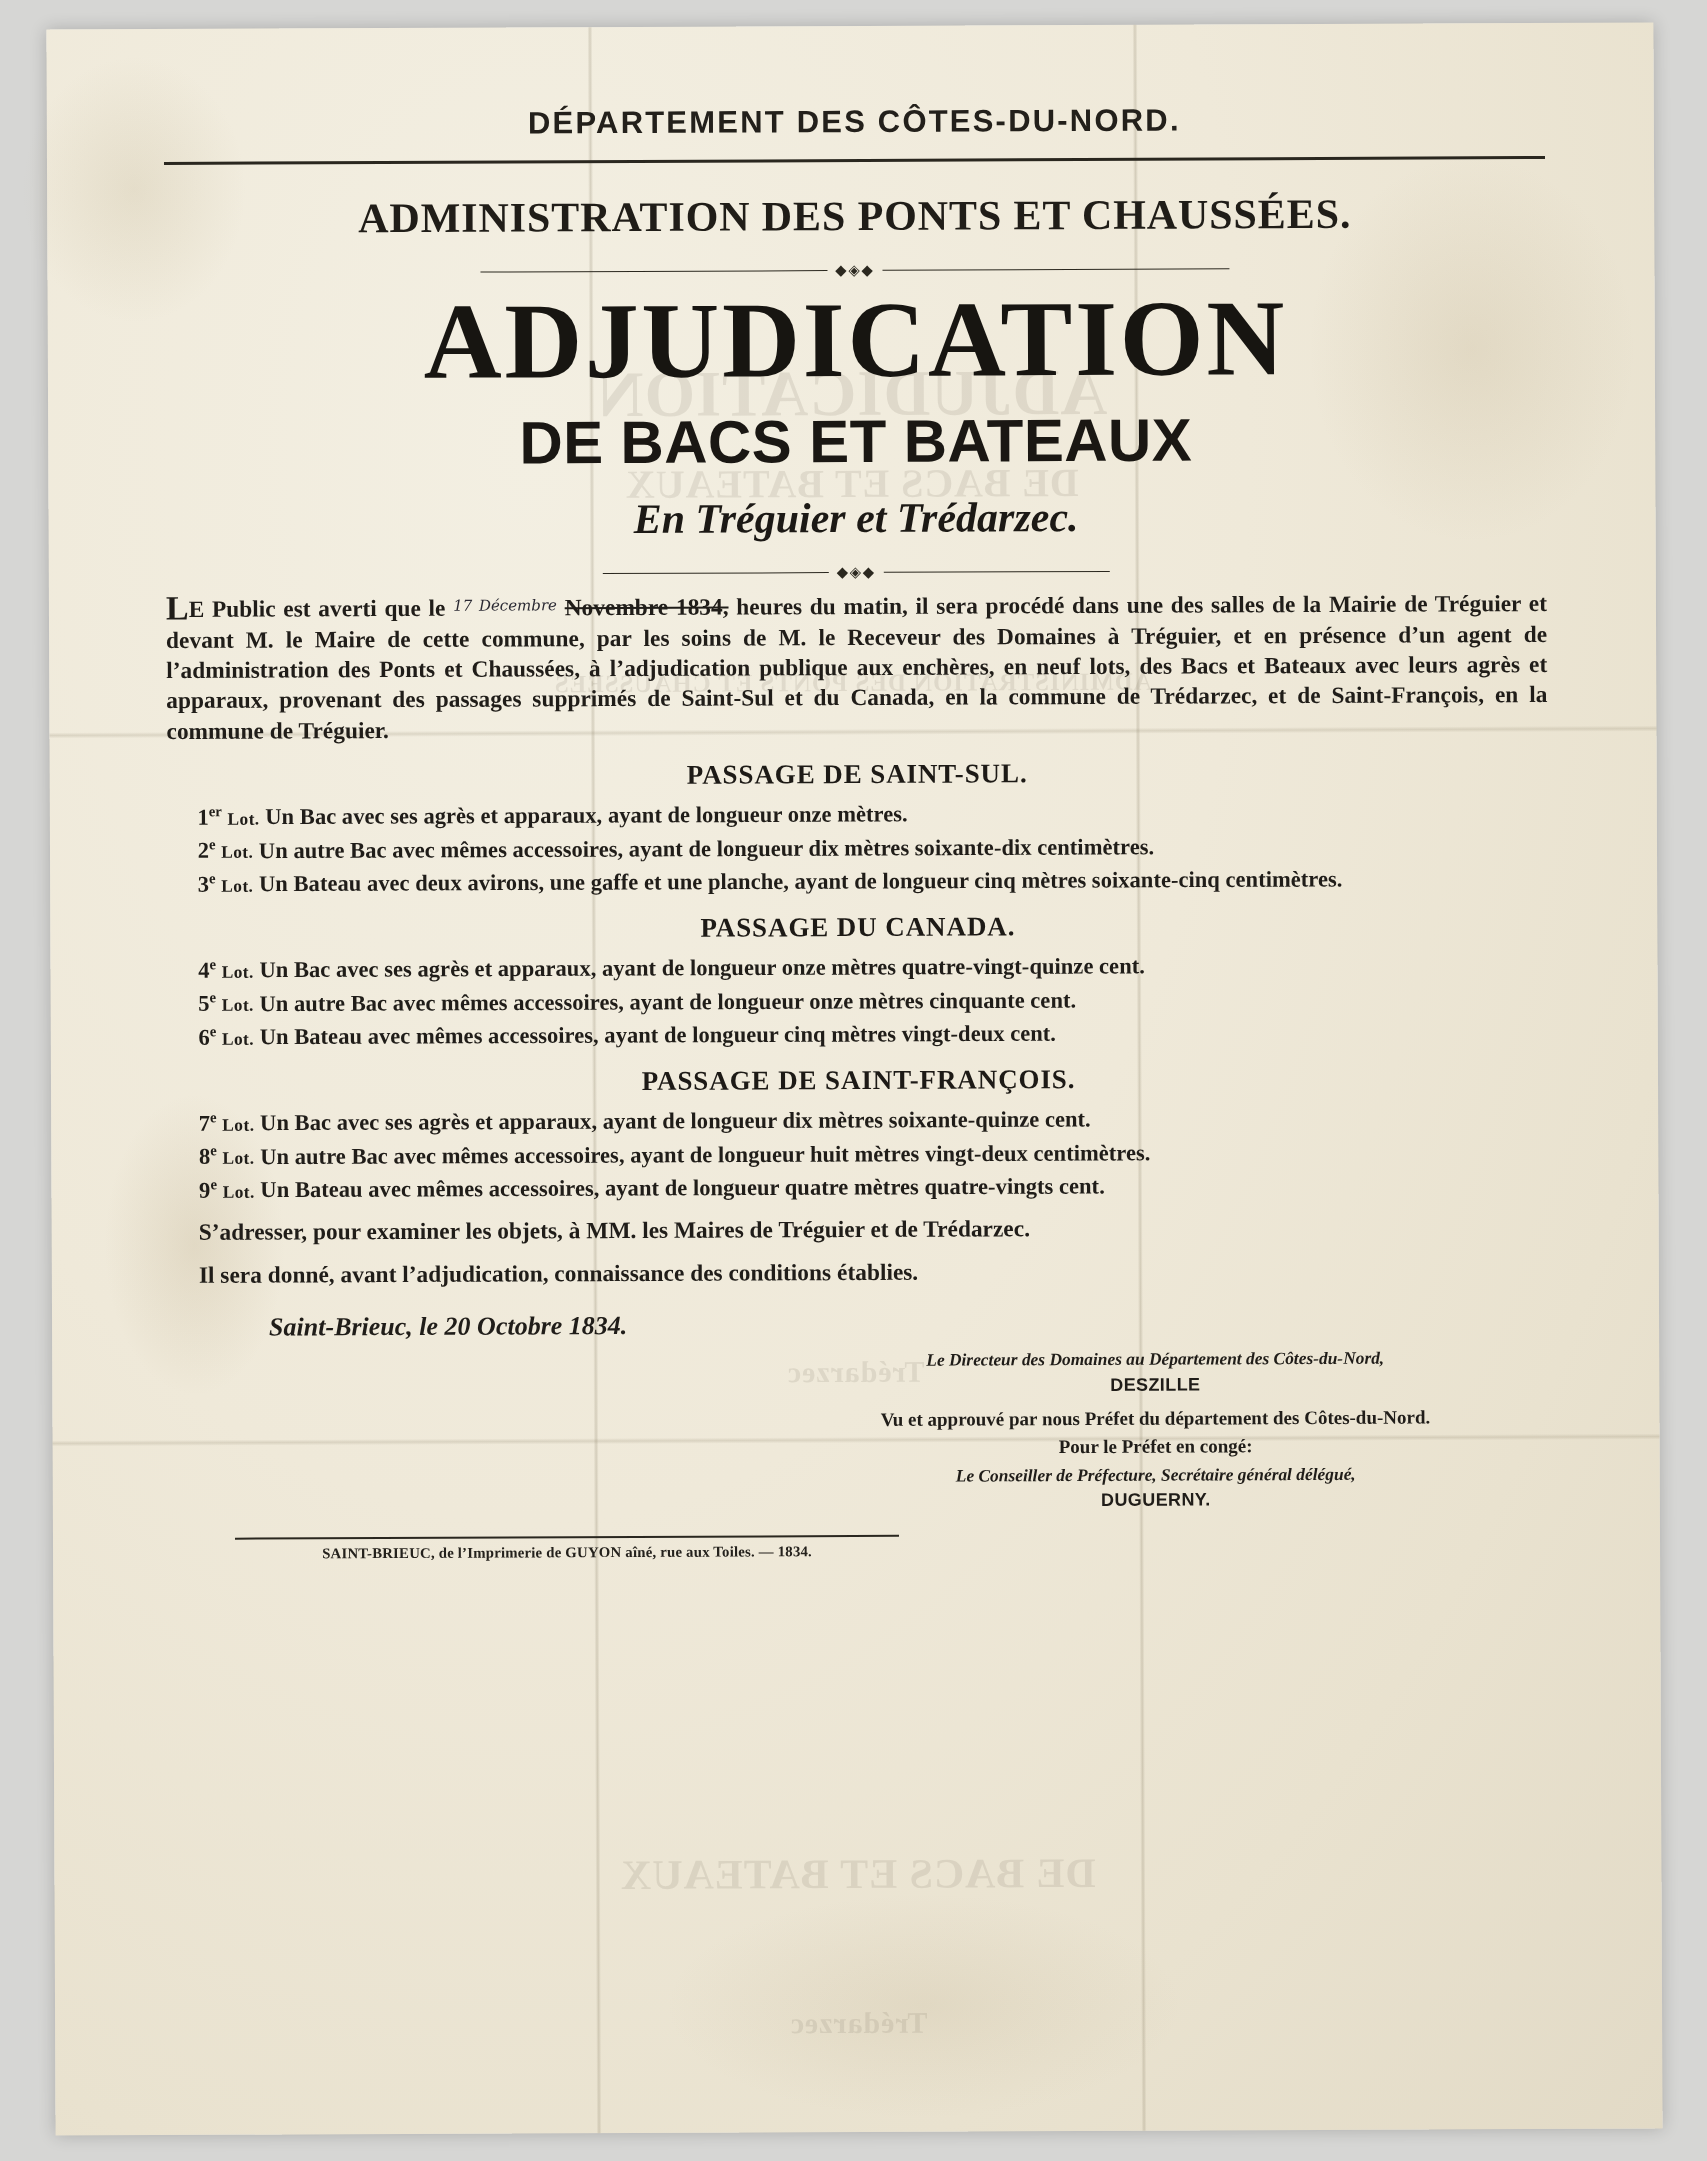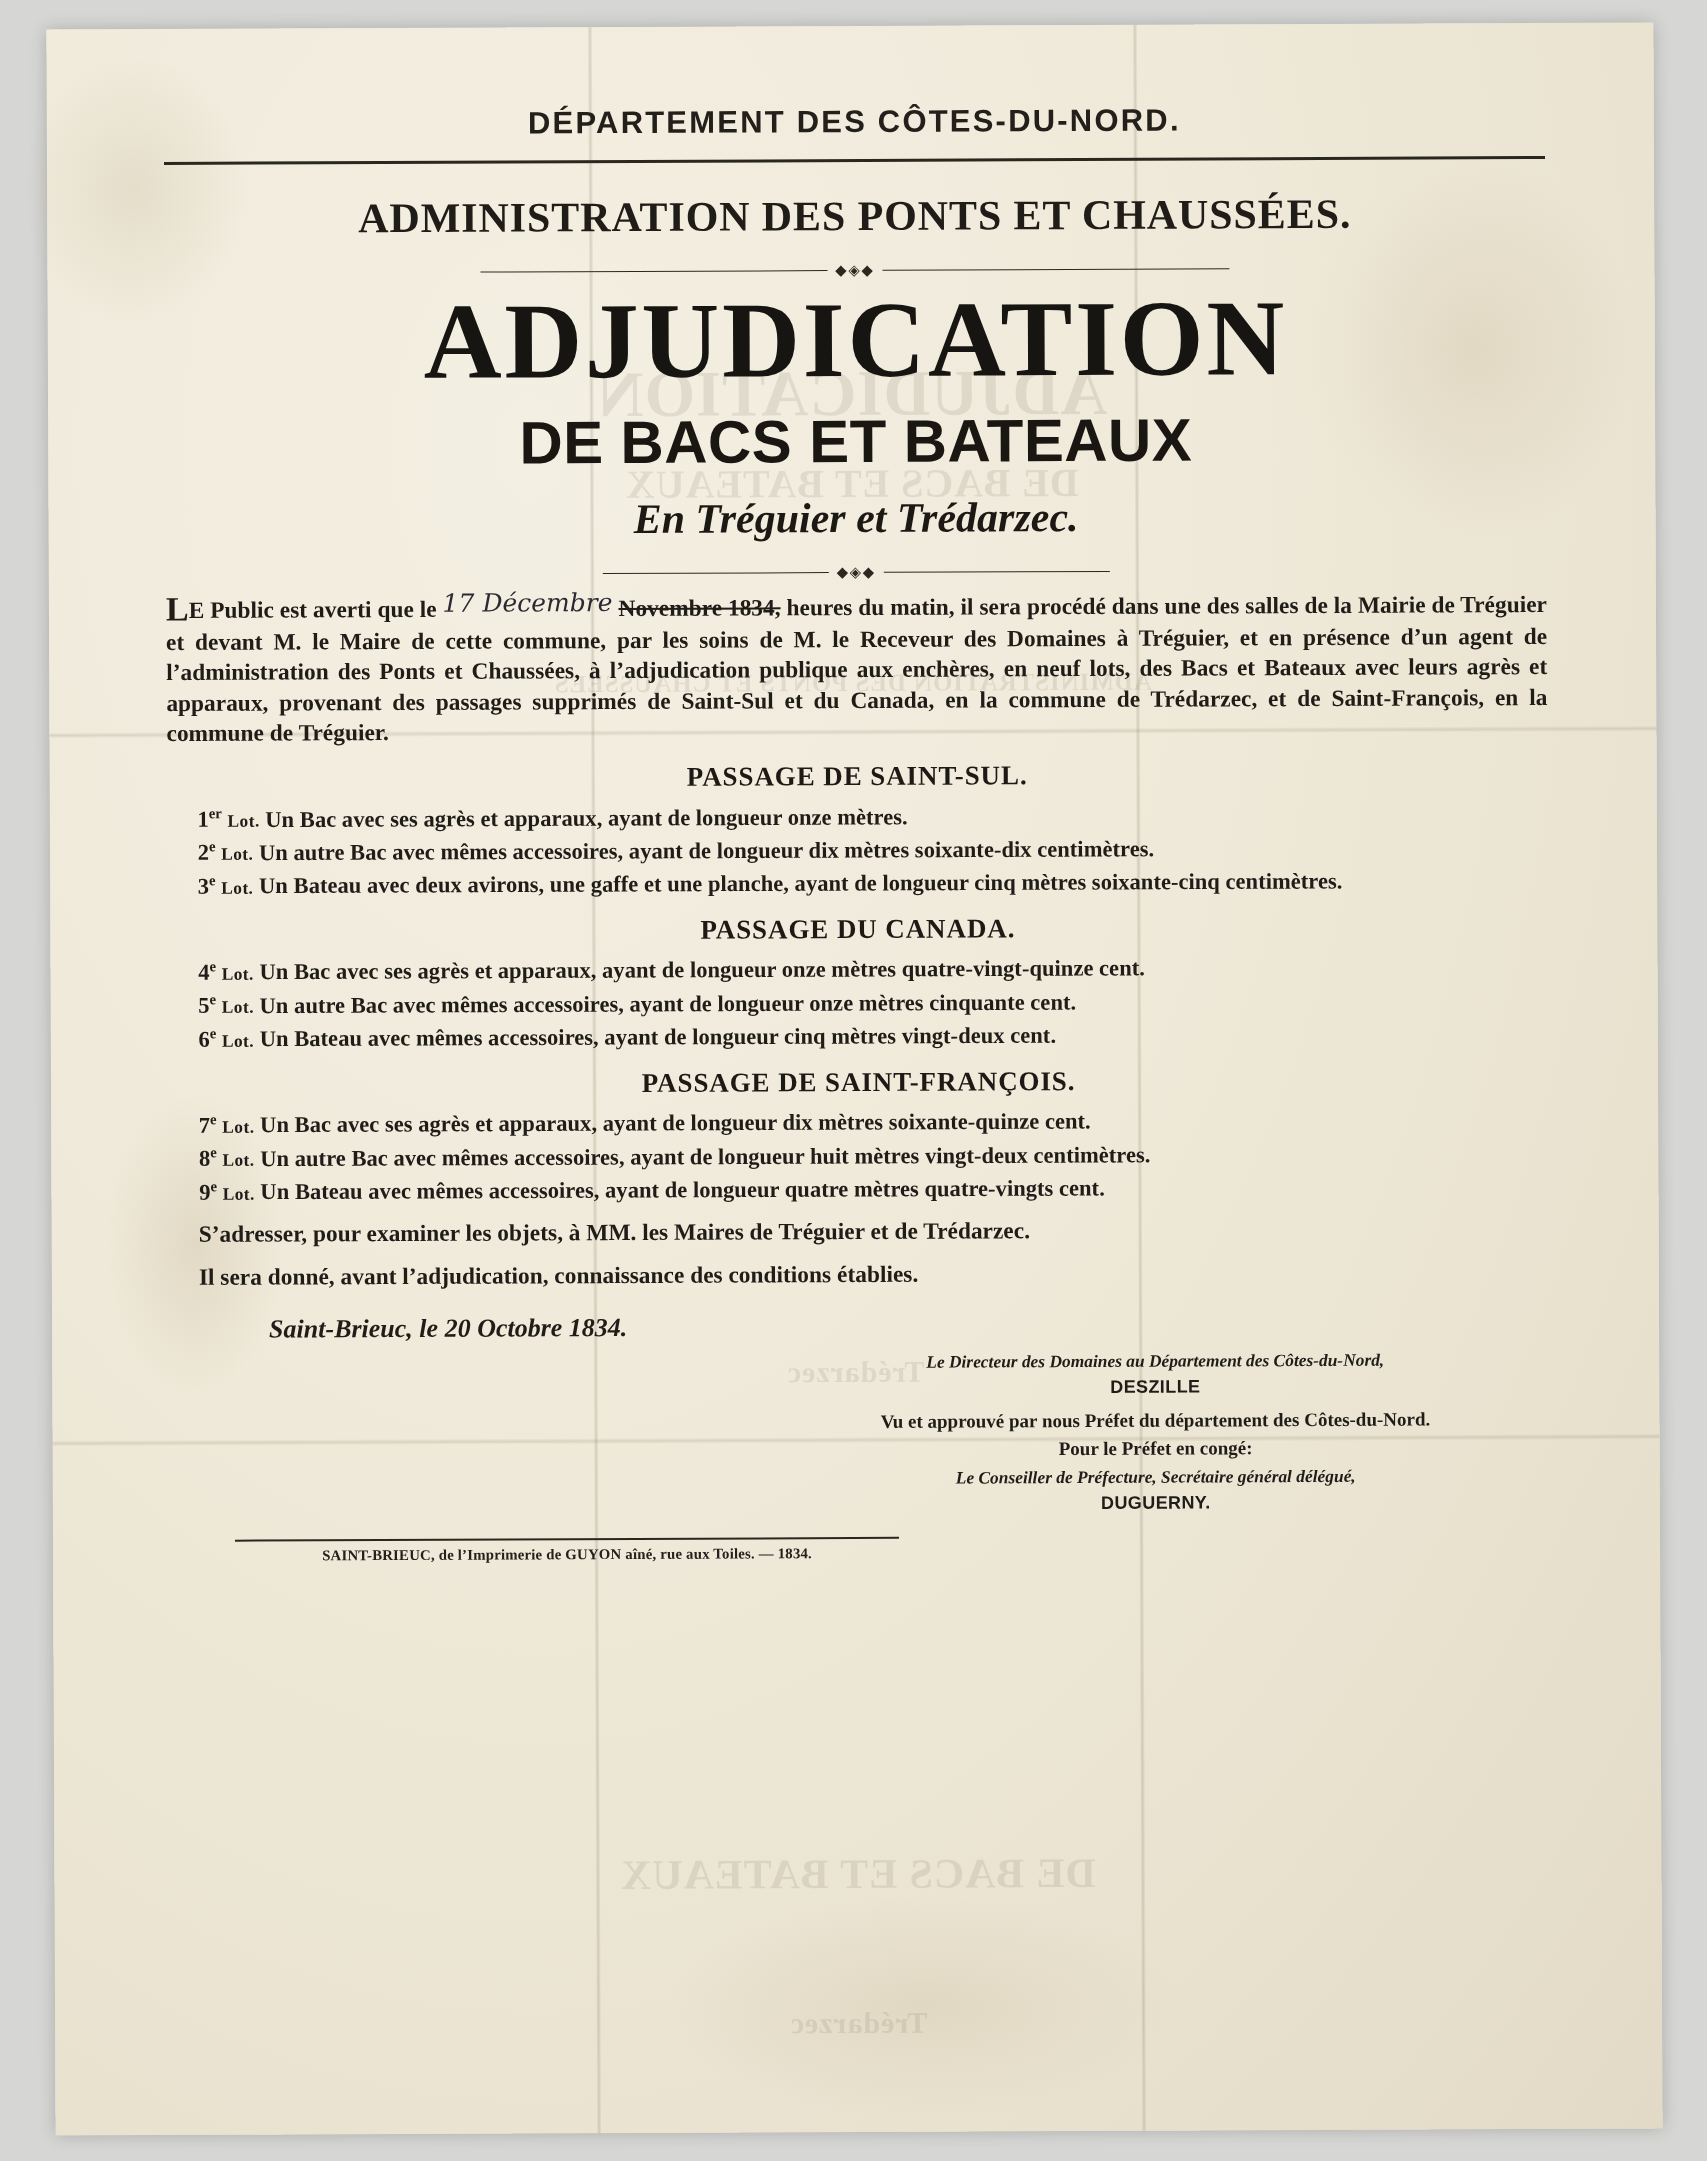--- a/index.html
+++ b/index.html
@@ -184,21 +184,21 @@
   }
   .body-text .dropcap {
     font-size: 34px;
     line-height: 0.8;
     vertical-align: -2.6px;
   }
   .handwrite {
     font-family: "DejaVu Serif", serif;
     font-style: italic;
     font-weight: normal;
-    font-size: 25px;
+    font-size: 15px;
     color: #2b2a33;
     letter-spacing: 0px;
     position: relative;
     top: -5.2px;
   }
   .struck {
     text-decoration: line-through;
     text-decoration-thickness: 2.2px;
     margin-top: 41px;
   }

